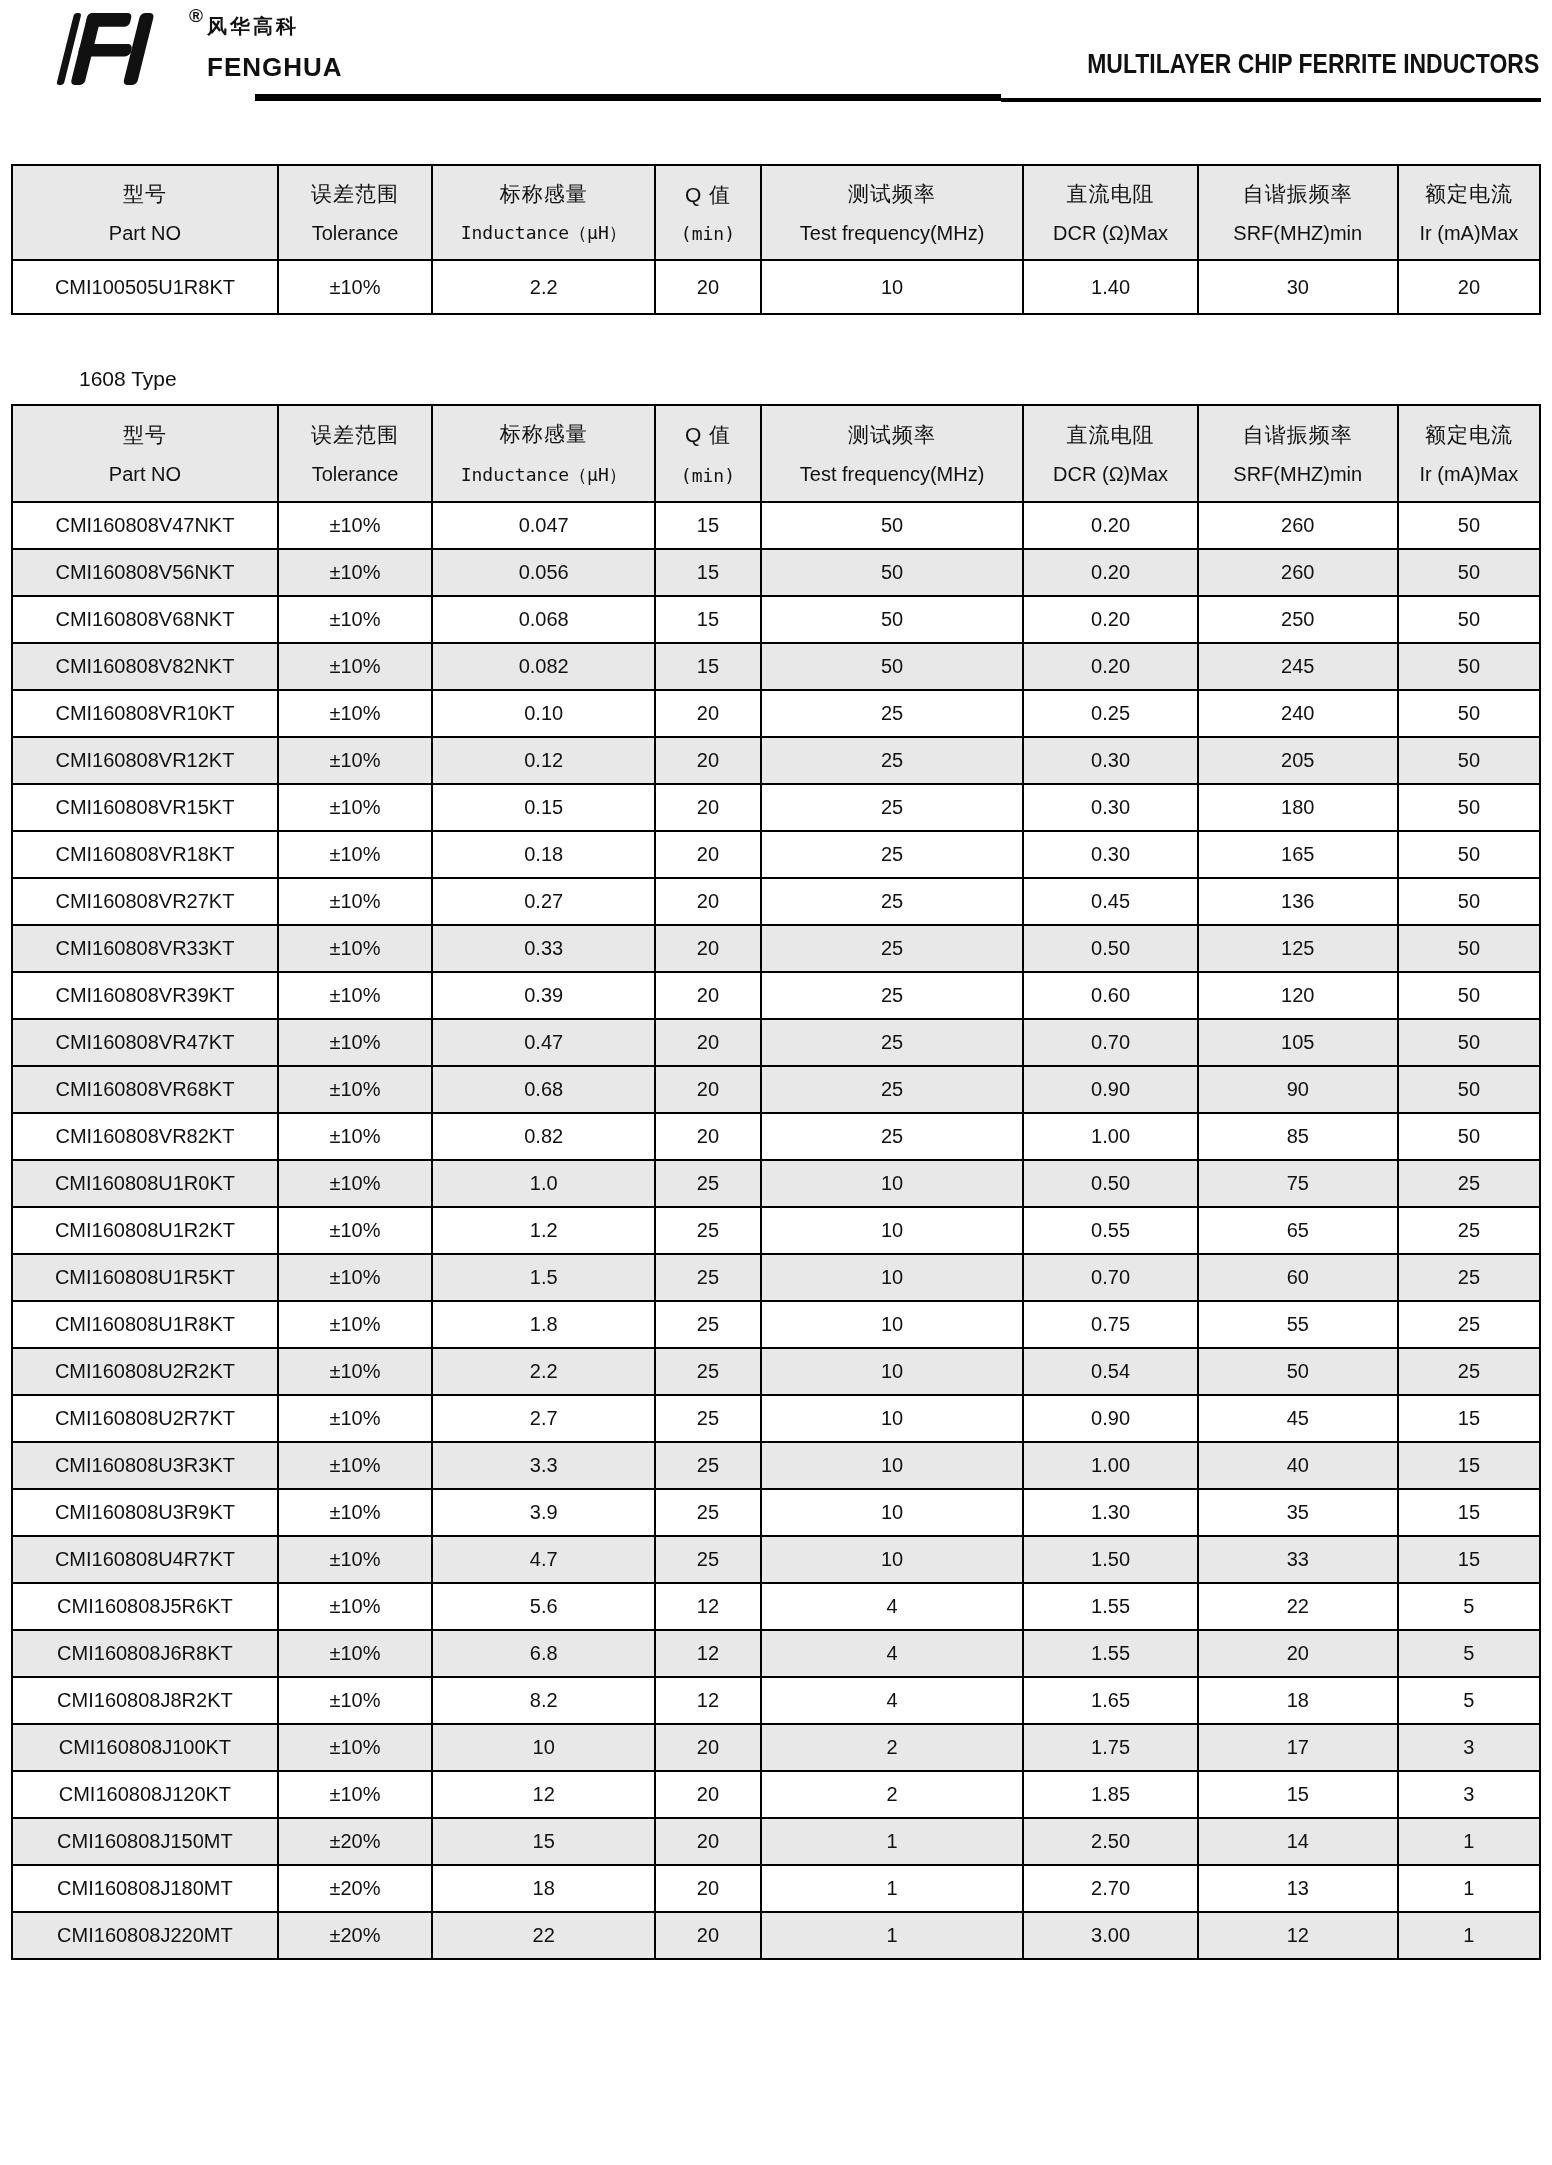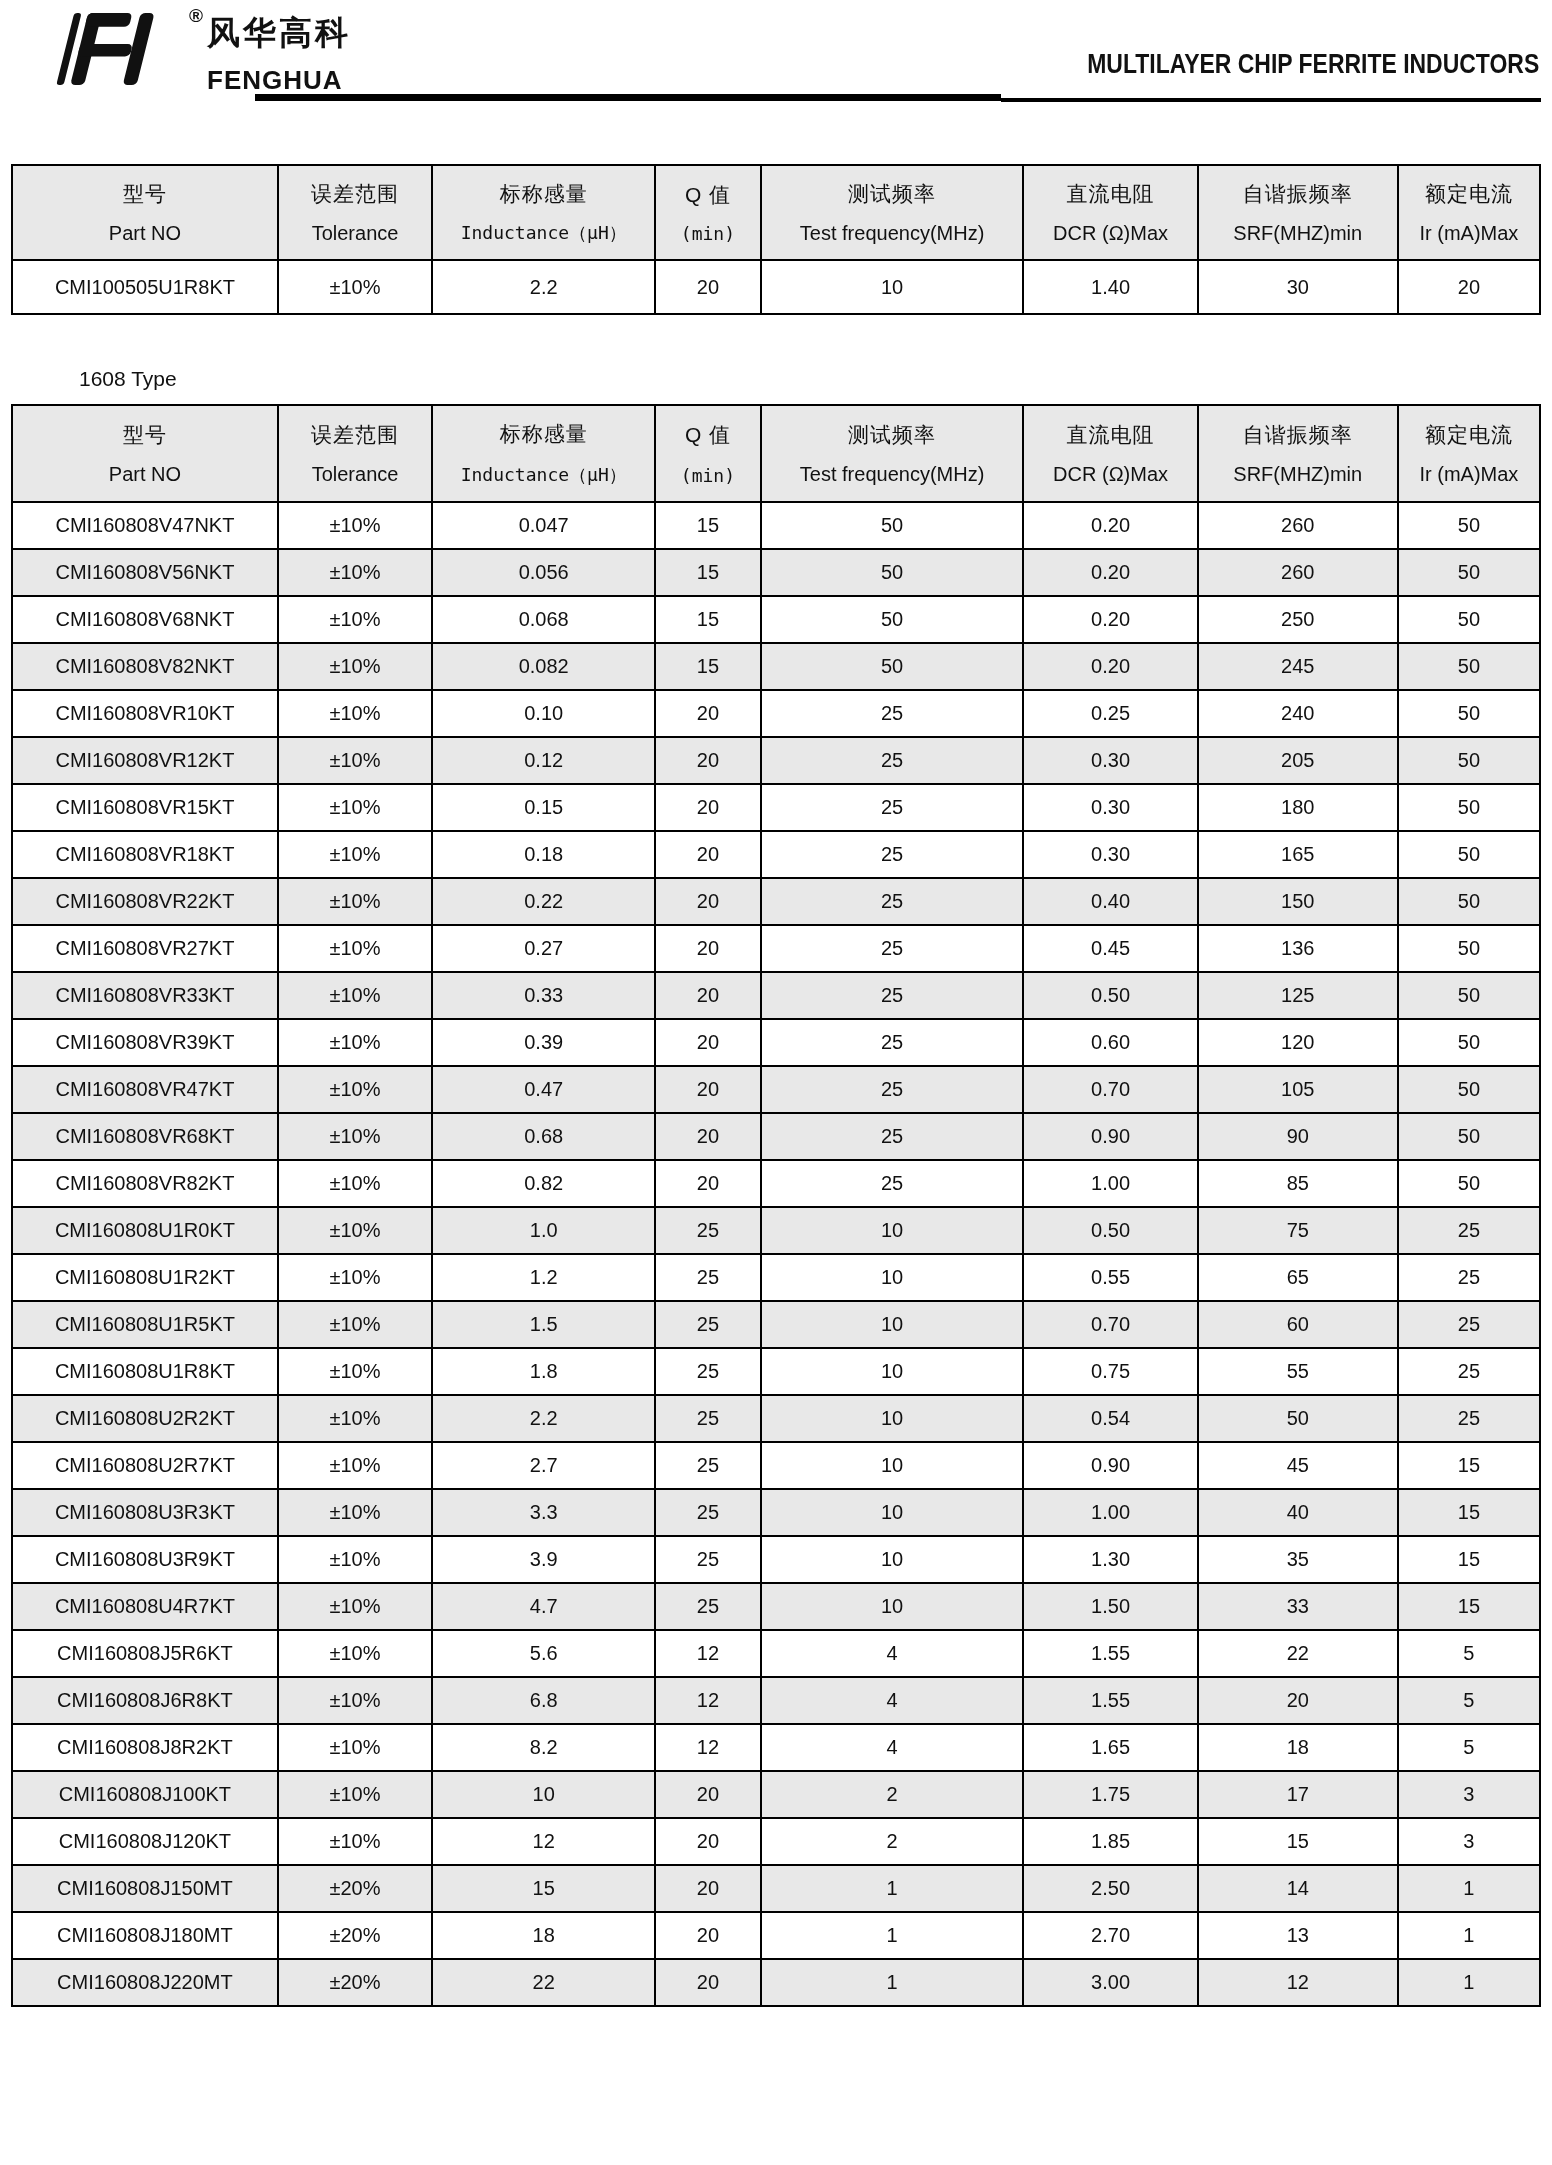--- a/index.html
+++ b/index.html
@@ -14,21 +14,21 @@
   
   .hdr{position:relative;height:86px;}
   .logo-row{display:flex;align-items:flex-start;}
   .logo-mark{position:relative;width:150px;height:82px;margin-left:28px;flex:0 0 auto;}
   .logo-svg{display:block;width:150px;height:82px;}
   .reg{
     position:absolute;top:-2px;right:-14px;
     font-size:19px;font-weight:bold;color:#111;line-height:1;
   }
   .brand{margin-left:18px;padding-top:8px;line-height:1;}
-  .brand-cn{font-size:33px;font-weight:bold;letter-spacing:3px;white-space:nowrap;}
+  .brand-cn{font-size:20px;font-weight:bold;letter-spacing:3px;white-space:nowrap;}
   .brand-en{font-size:26px;font-weight:bold;letter-spacing:1px;margin-top:18px;}
   .page-title{
     position:absolute;right:2px;bottom:14px;margin:0;
     font-size:28px;font-weight:bold;white-space:nowrap;
     transform:scaleX(.82);transform-origin:100% 50%;
   }
   .hdr-rule{display:flex;align-items:flex-start;margin-left:244px;}
   .hdr-rule .seg1{height:7px;background:#000;width:58%;}
   .hdr-rule .seg2{height:4px;background:#000;flex:1;margin-top:4px;}
 
@@ -307,30 +307,20 @@
         <tr>
           <td>CMI160808VR18KT</td>
           <td>±10%</td>
           <td>0.18</td>
           <td>20</td>
           <td>25</td>
           <td>0.30</td>
           <td>165</td>
           <td>50</td>
         </tr>
-        <tr class="gray">
-          <td>CMI160808VR22KT</td>
-          <td>±10%</td>
-          <td>0.22</td>
-          <td>20</td>
-          <td>25</td>
-          <td>0.40</td>
-          <td>150</td>
-          <td>50</td>
-        </tr>
         <tr>
           <td>CMI160808VR27KT</td>
           <td>±10%</td>
           <td>0.27</td>
           <td>20</td>
           <td>25</td>
           <td>0.45</td>
           <td>136</td>
           <td>50</td>
         </tr>

